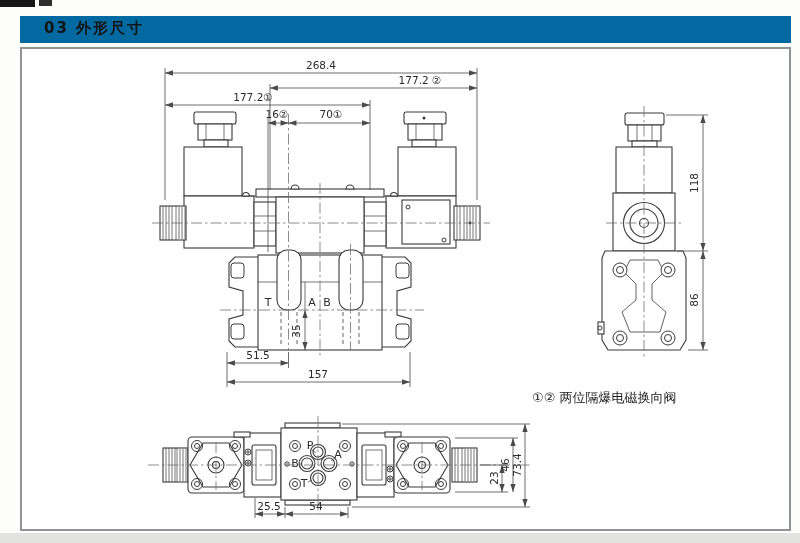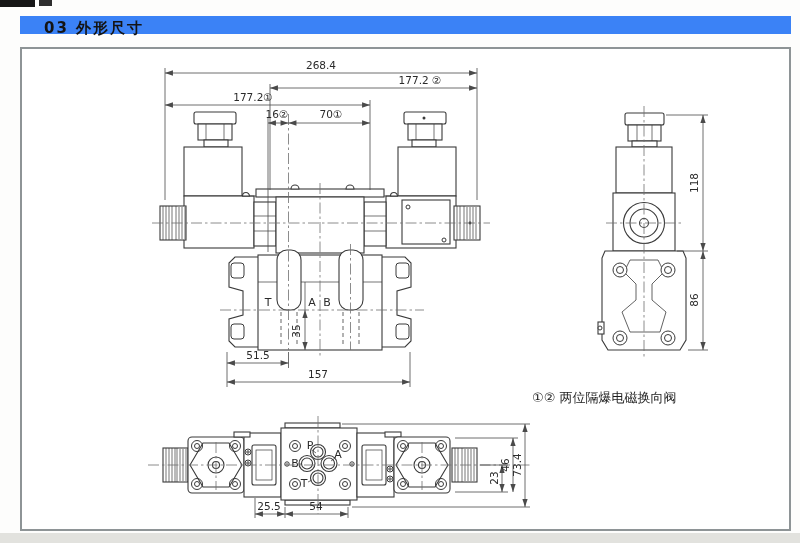--- a/index.html
+++ b/index.html
@@ -1,21 +1,21 @@
 <!DOCTYPE html>
 <html><head>
 <meta charset="utf-8">
 <style>
   html,body{margin:0;padding:0;}
   body{width:800px;height:543px;position:relative;background:#fdfdfc;overflow:hidden;
        font-family:"DejaVu Sans",sans-serif;}
   .scan-mark1{position:absolute;left:0;top:0;width:35px;height:7px;background:#161616;}
   .scan-mark2{position:absolute;left:39px;top:0;width:13px;height:6px;background:#2e2e2e;}
-  .header-bar{position:absolute;left:20px;top:16px;width:771px;height:18px;
-      background:#3b82f6;box-sizing:border-box;padding-left:24px;
+  .header-bar{position:absolute;left:20px;top:16px;width:771px;height:27px;
+      background:#0369a1;box-sizing:border-box;padding-left:24px;
       font-size:15px;font-weight:bold;color:#141414;line-height:25px;letter-spacing:2px;}
   .frame{position:absolute;left:20px;top:47px;width:771px;height:484px;
       box-sizing:border-box;border:2px solid #8e9496;background:#ffffff;}
   .bottom-strip{position:absolute;left:0;top:533px;width:800px;height:10px;background:#e2e2de;}
   svg{position:absolute;left:0;top:0;}
   .s  {fill:none;stroke:#3a3a3a;stroke-width:1.1;stroke-linejoin:miter;}
   .sw {fill:#ffffff;stroke:#3a3a3a;stroke-width:1.1;stroke-linejoin:miter;}
   .scr{fill:#ffffff;stroke:#3a3a3a;stroke-width:1;}
   .thin{fill:none;stroke:#3a3a3a;stroke-width:0.7;}
   .hid{fill:none;stroke:#4a4a4a;stroke-width:0.85;stroke-dasharray:4 3;}

